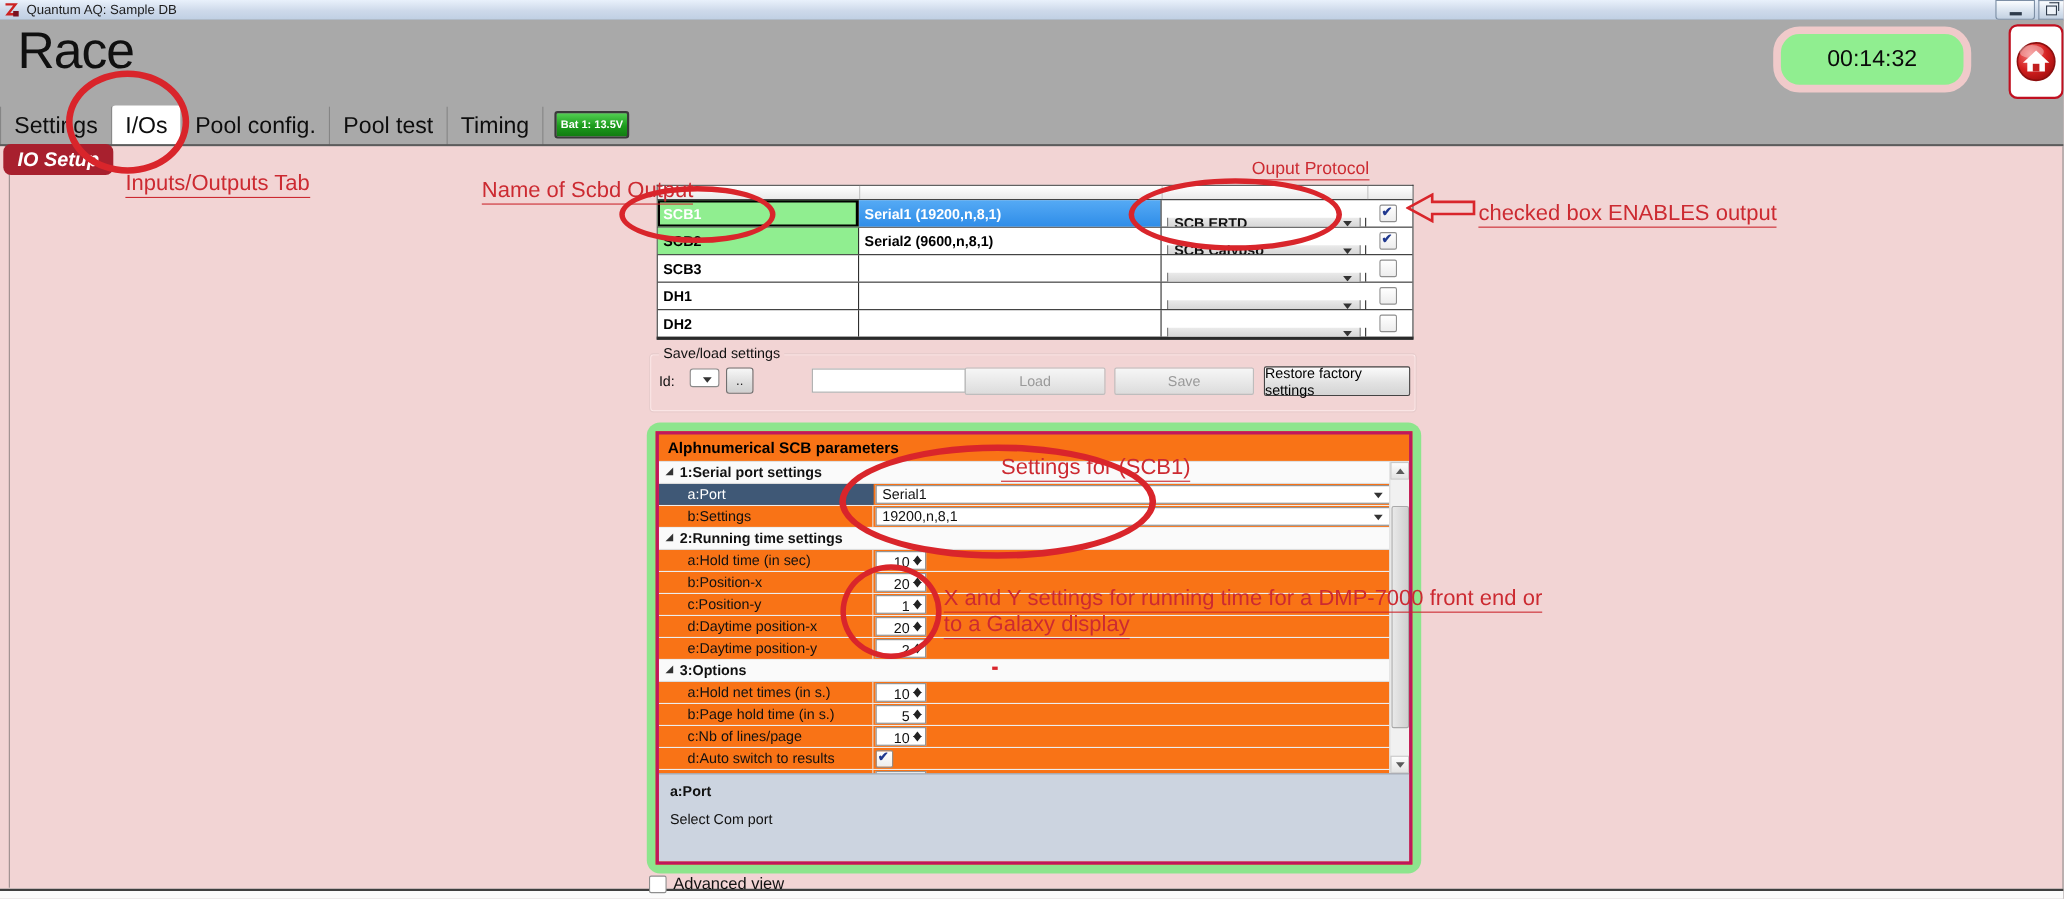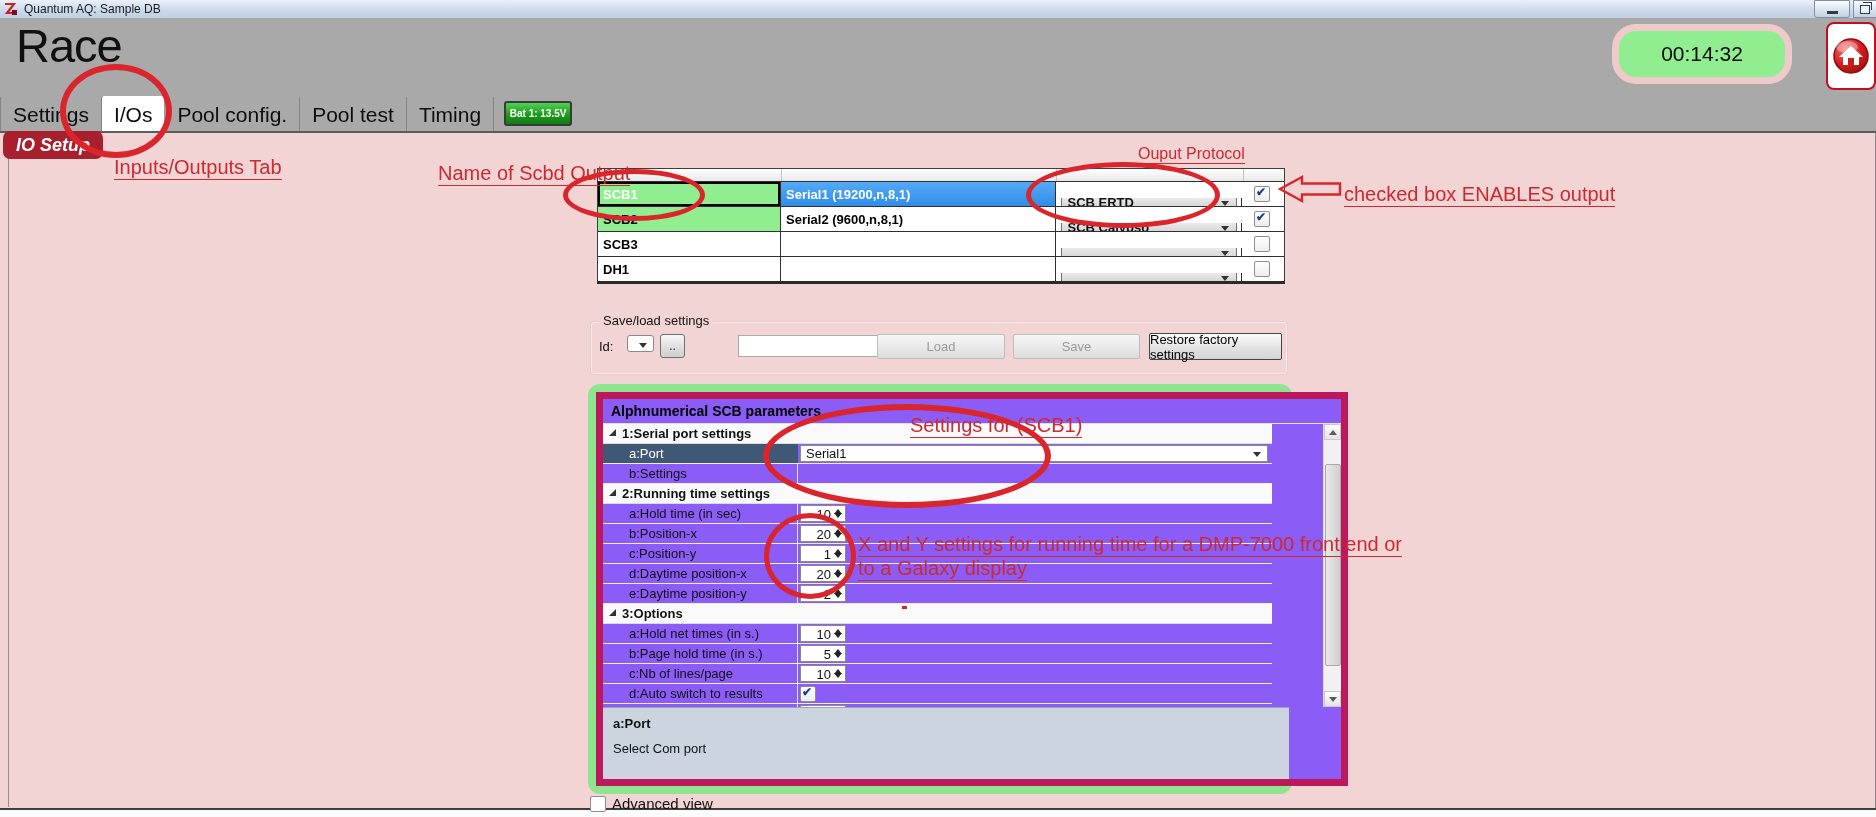--- a/index.html
+++ b/index.html
@@ -101,22 +101,22 @@
     background:linear-gradient(#f6f6f6,#e8e8e8 55%,#dcdcdc);color:#9a9a9a;font-size:13px;
     display:flex;align-items:center;justify-content:center;box-sizing:border-box;}
   .gbtn.load{left:286px;width:128px;}
   .gbtn.save{left:422px;width:127px;}
   .gbtn.restore{left:558px;width:133px;height:27px;top:-1px;border:1px solid #444;color:#000;
     background:linear-gradient(#fbfbfb,#e2e2e2 55%,#d4d4d4);}
 
   
   .gpanel{position:absolute;left:588px;top:384px;width:704px;height:410px;z-index:2;
     background:#8de58d;border-radius:12px;box-sizing:border-box;padding:8px;}
-  .gp-inner{width:752px;height:394px;background:#8b5cf6;position:relative;overflow:hidden;
-    border:7px solid #be185d;box-sizing:border-box;}
+  .gp-inner{width:688px;height:394px;background:#f97316;position:relative;overflow:hidden;
+    border:3px solid #be185d;box-sizing:border-box;}
   .gp-title{height:24px;display:flex;align-items:center;padding-left:8px;font-size:14px;
     font-weight:bold;color:#000;border-bottom:1px solid #e0e0e0;}
   .pgrid{position:absolute;left:0;top:25px;width:669px;height:283px;font-size:13px;color:#111;}
   .pg-row{height:19px;display:flex;align-items:center;border-bottom:1px solid #ededed;position:relative;}
   .pg-row.section{background:#fafafa;font-weight:bold;border-bottom:1px solid #dcdcdc;}
   .tri{width:0;height:0;border-bottom:7px solid #333;border-left:7px solid transparent;
     margin:0 6px 2px 6px;}
   .pg-label{width:195px;padding-left:26px;box-sizing:border-box;height:100%;display:flex;
     align-items:center;border-right:1px solid #e4e4e4;}
   .pg-row.selrow .pg-label{background:#3f5876;color:#fff;border-right:1px solid #3f5876;}
@@ -286,20 +286,33 @@
         <div class="dd">
           <span></span>
           <span class="dd-ar"></span>
         </div>
       </div>
     <div class="cell c-check">
         <span class="cb" data-checked="false"></span>
       </div>
   </div>
 
+  <div class="ot-row">
+    <div class="cell c-name">DH2</div>
+    <div class="cell c-desc"></div>
+    <div class="cell c-proto">
+        <div class="dd">
+          <span></span>
+          <span class="dd-ar"></span>
+        </div>
+      </div>
+    <div class="cell c-check">
+        <span class="cb" data-checked="false"></span>
+      </div>
+  </div>
 </div>
 
 <div class="groupbox">
   <div class="gb-label">Save/load settings</div>
   <div class="gb-row">
     <span class="gb-id">Id:</span>
     <div class="sbtn combo">
         <span class="dd-ar" style="position:static;margin-top:3px;"></span>
       </div>
     <div class="sbtn browse">..</div>
@@ -321,20 +334,24 @@
       </div>
       <div class="pg-row selrow">
         <div class="pg-label">a:Port</div>
         <div class="combo">
             <span>Serial1</span>
             <span class="dd-ar"></span>
           </div>
       </div>
       <div class="pg-row">
         <div class="pg-label">b:Settings</div>
+        <div class="combo">
+            <span>19200,n,8,1</span>
+            <span class="dd-ar"></span>
+          </div>
       </div>
 
       <div class="pg-row section">
         <span class="tri"></span>
         <span>2:Running time settings</span>
       </div>
       <div class="pg-row">
         <div class="pg-label">a:Hold time (in sec)</div>
         <div class="spin">
             <span class="spin-val">10</span>

